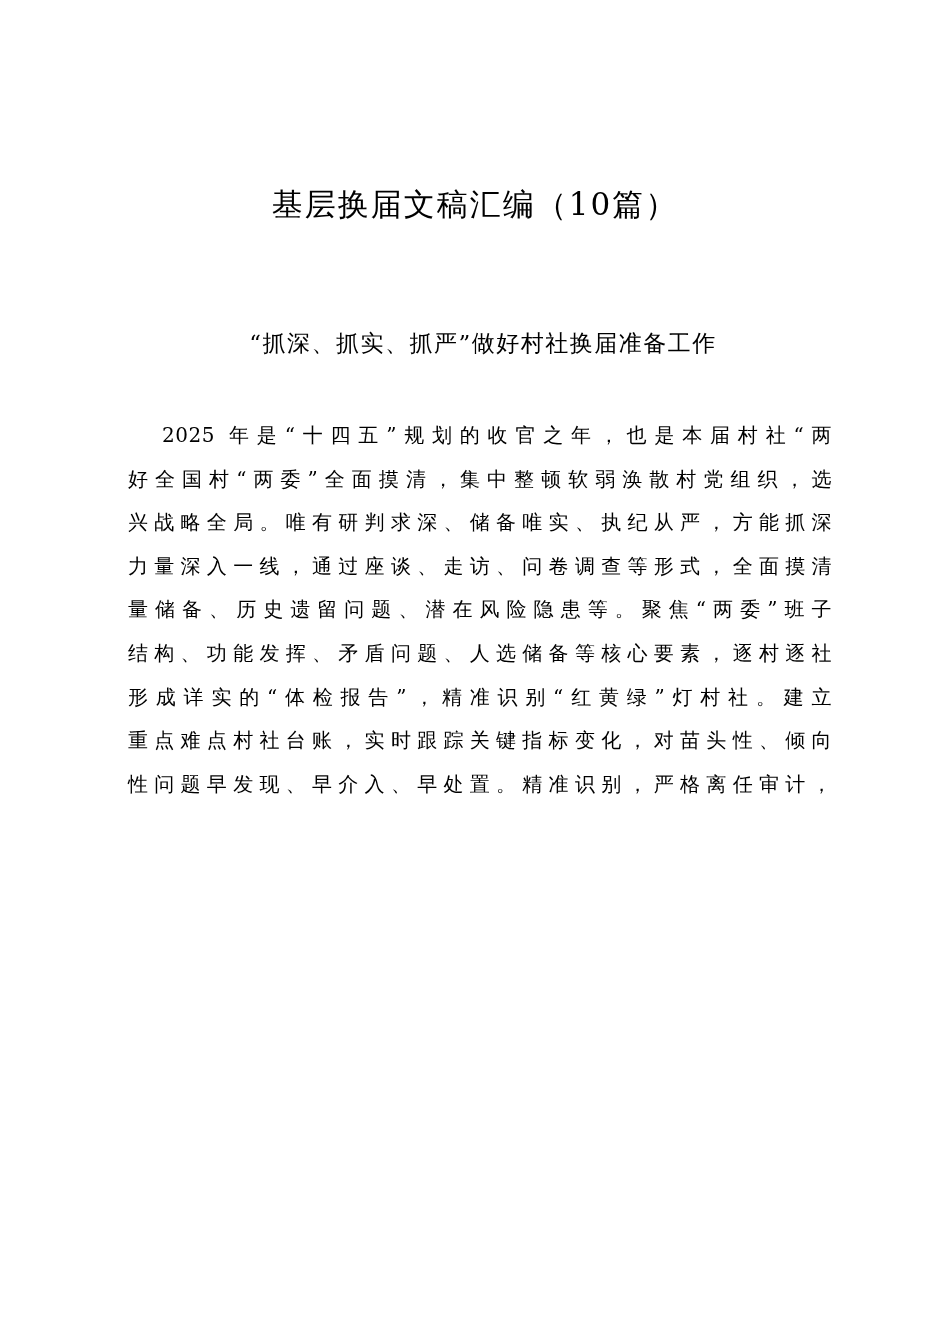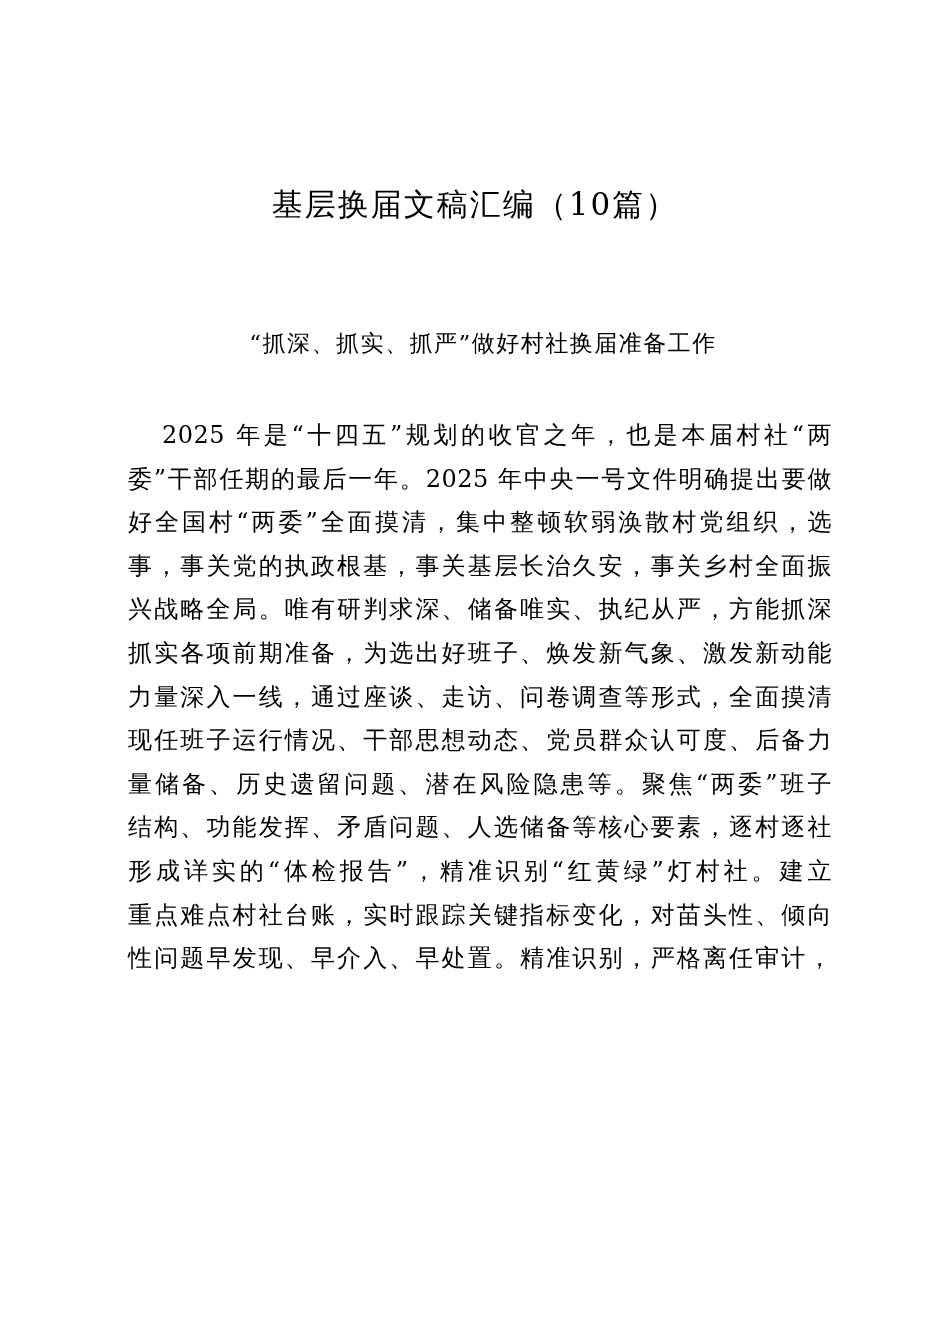--- a/index.html
+++ b/index.html
@@ -47,21 +47,21 @@
     .body-text {
       position: absolute;
       left: 128px;
       top: 398px;
       width: 704px;
     }
     .line {
       display: block;
       height: 43.6px;
       line-height: 43.6px;
-      font-size: 24px;
+      font-size: 20px;
       white-space: nowrap;
       text-align: justify;
       text-align-last: justify;
       letter-spacing: 0.5px;
     }
     .line.indent {
       padding-left: 34px;
     }
     .line.last {
       text-align-last: left;
@@ -73,30 +73,26 @@
 <div class="page">
 
   <div class="doc-title">基层换届文稿汇编（10篇）</div>
 
   <div class="article-title">“抓深、抓实、抓严”做好村社换届准备工作</div>
 
   <div class="body-text">
 
     <div>
       <span class="line indent">2025 年是“十四五”规划的收官之年，也是本届村社“两</span>
-      <span class="line">委”干部任期的最后一年。2025 年中央一号文件明确提出要做</span>
       <span class="line">好全国村“两委”全面摸清，集中整顿软弱涣散村党组织，选</span>
-      <span class="line">事，事关党的执政根基，事关基层长治久安，事关乡村全面振</span>
       <span class="line">兴战略全局。唯有研判求深、储备唯实、执纪从严，方能抓深</span>
-      <span class="line">抓实各项前期准备，为选出好班子、焕发新气象、激发新动能</span>
     </div>
 
     <div>
       <span class="line">力量深入一线，通过座谈、走访、问卷调查等形式，全面摸清</span>
-      <span class="line">现任班子运行情况、干部思想动态、党员群众认可度、后备力</span>
       <span class="line">量储备、历史遗留问题、潜在风险隐患等。聚焦“两委”班子</span>
       <span class="line">结构、功能发挥、矛盾问题、人选储备等核心要素，逐村逐社</span>
       <span class="line">形成详实的“体检报告”，精准识别“红黄绿”灯村社。建立</span>
       <span class="line">重点难点村社台账，实时跟踪关键指标变化，对苗头性、倾向</span>
       <span class="line">性问题早发现、早介入、早处置。精准识别，严格离任审计，</span>
     </div>
 
   </div>
 </div>
 

